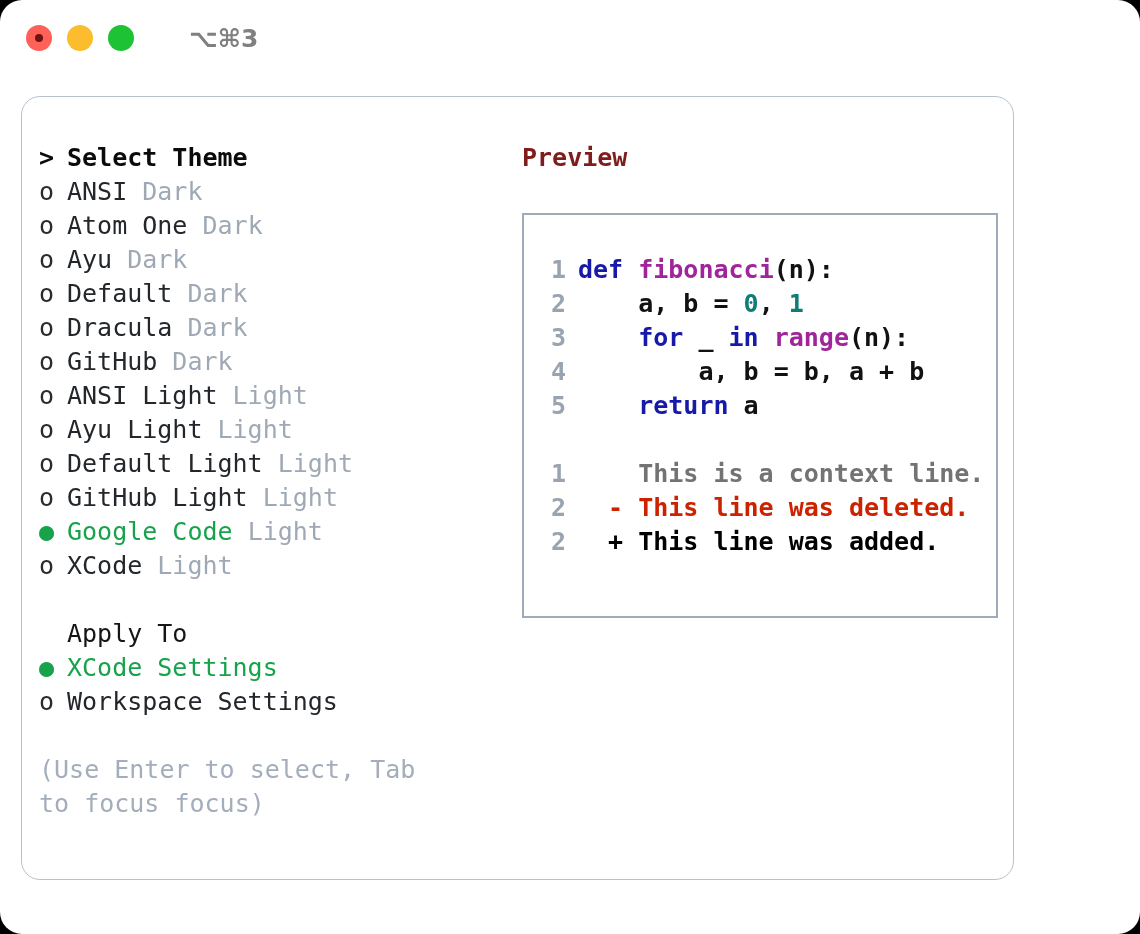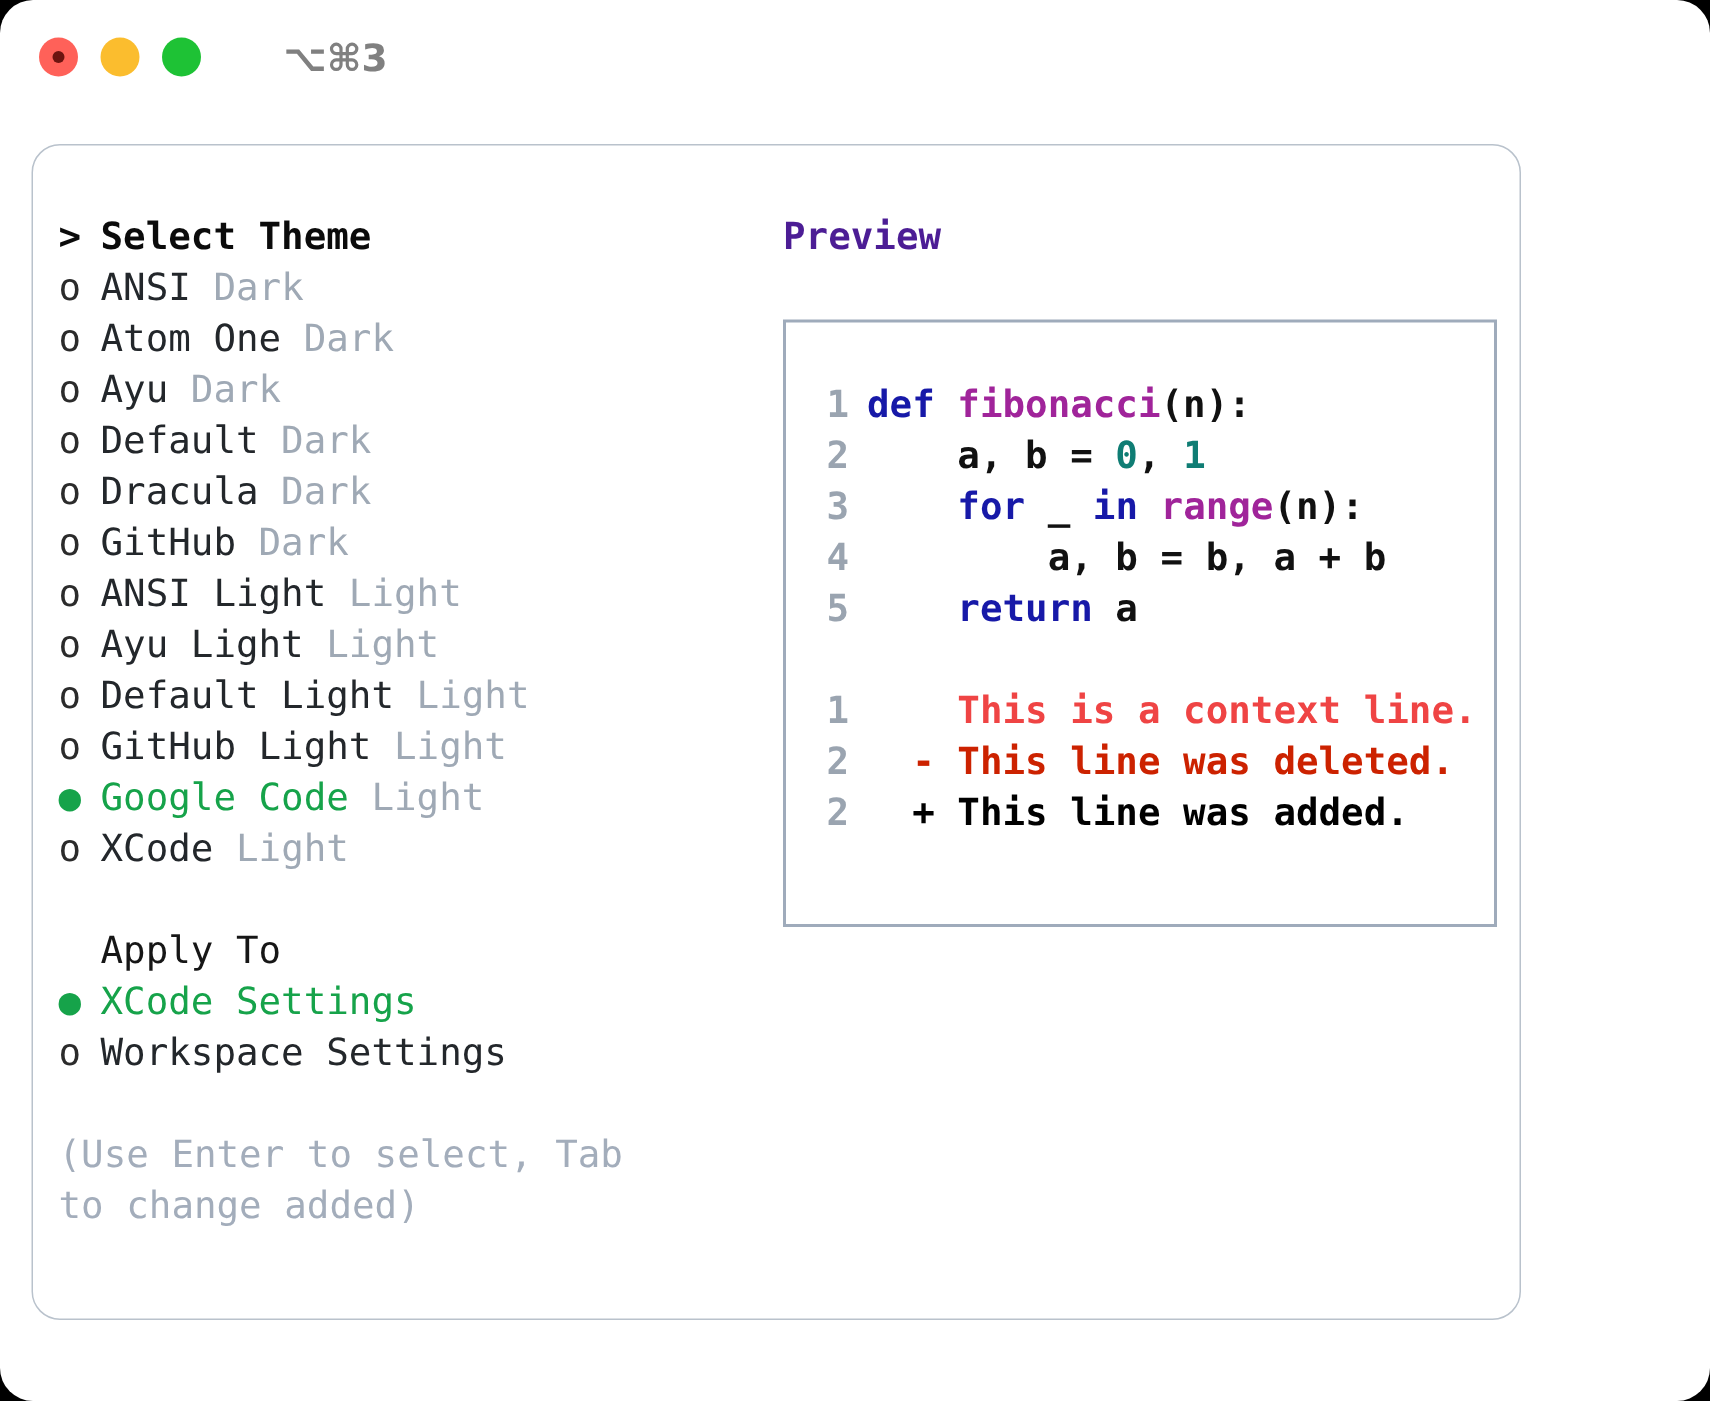--- a/index.html
+++ b/index.html
@@ -124,21 +124,21 @@
 
   
   #right-column {
     margin-left: 18px;
     flex: none;
   }
   #preview-title {
     font-size: 25px;
     line-height: 34px;
     font-weight: bold;
-    color: #4c1d95;
+    color: #7f1d1d;
     margin-bottom: 38px;
   }
   #code-panel {
     width: 476px;
     height: 405px;
     border: 2px solid #9fabbb;
     box-sizing: border-box;
     background: #ffffff;
     padding: 38px 0 0 20px;
     font-weight: bold;
@@ -157,21 +157,21 @@
     color: #9aa4b0;
     margin-right: 12px;
   }
   .kw   { color: #1719a8; }
   .fn   { color: #a0249a; }
   .num  { color: #0f7d74; }
   .plain{ color: #111111; }
 
   .code-gap { height: 34px; }
 
-  .diff-ctx { color: #ef4444; }
+  .diff-ctx { color: #737373; }
   .diff-del { color: #cc2200; }
   .diff-add { color: #000000; }
 </style>
 </head>
 <body>
 
 <div id="app-window">
 
   <div id="titlebar">
     <div class="tl-dot tl-red"></div>
@@ -208,21 +208,21 @@
 
         <div class="row">
           <span class="marker"></span><span class="section-label">Apply To</span>
         </div>
 
         <div id="apply-to-list">
             <div class="row"><span class="marker marker-filled">●</span><span class="item-name selected">XCode Settings</span></div>
             <div class="row"><span class="marker marker-hollow">o</span><span class="item-name">Workspace Settings</span></div>
           </div>
 
-        <div id="hint-text">(Use Enter to select, Tab to change added)</div>
+        <div id="hint-text">(Use Enter to select, Tab to focus focus)</div>
       </div>
 
       <div id="right-column">
         <div id="preview-title">Preview</div>
 
         <div id="code-panel">
           <div id="code-block">
               <div class="code-line"><span class="lno">1</span><span class="kw">def </span><span class="fn">fibonacci</span><span class="plain">(n):</span></div>
               <div class="code-line"><span class="lno">2</span>    <span class="plain">a, b = </span><span class="num">0</span><span class="plain">, </span><span class="num">1</span></div>
               <div class="code-line"><span class="lno">3</span>    <span class="kw">for </span><span class="plain">_ </span><span class="kw">in </span><span class="fn">range</span><span class="plain">(n):</span></div>

